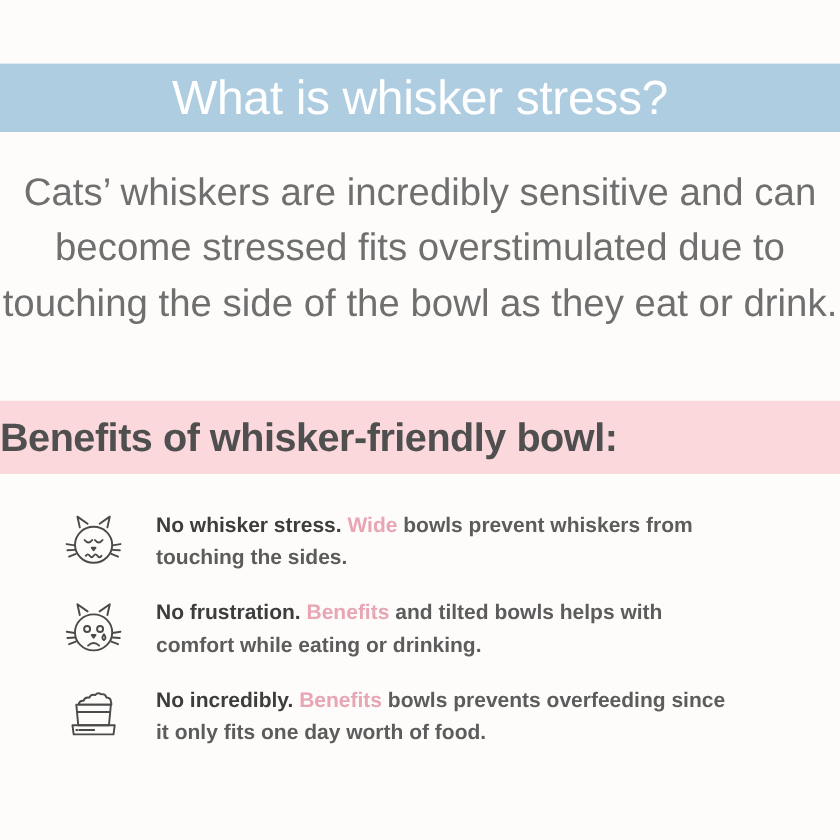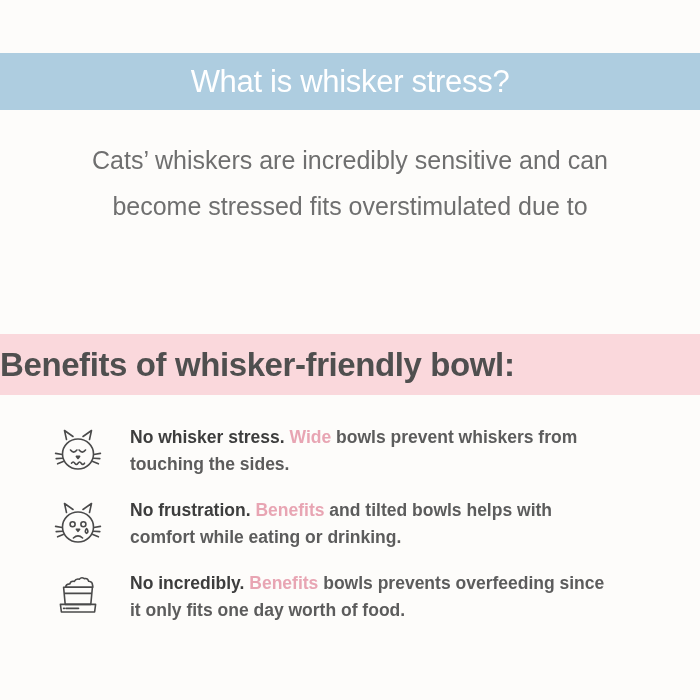--- a/index.html
+++ b/index.html
@@ -22,36 +22,36 @@
     top: 53px;
     width: 700px;
     height: 57px;
     background: #aecde0;
     display: flex;
     align-items: center;
     justify-content: center;
   }
   .banner-blue .banner-title {
     color: #ffffff;
-    font-size: 31px;
+    font-size: 40px;
     font-weight: 400;
     letter-spacing: -0.3px;
     line-height: 1;
     white-space: nowrap;
   }
 
   
   .intro {
     position: absolute;
     left: 0;
     top: 137px;
     width: 700px;
     text-align: center;
     color: #6f6f6f;
-    font-size: 25px;
+    font-size: 32px;
     line-height: 46px;
     font-weight: 400;
   }
   .intro div { white-space: nowrap; }
 
   
   .banner-pink {
     position: absolute;
     left: 0;
     top: 334px;
@@ -116,20 +116,21 @@
 </head>
 <body>
 
 <div class="banner-blue">
   <div class="banner-title">What is whisker stress?</div>
 </div>
 
 <div class="intro">
   <div>Cats’ whiskers are incredibly sensitive and can</div>
   <div>become stressed fits overstimulated due to</div>
+  <div>touching the side of the bowl as they eat or drink.</div>
 </div>
 
 <div class="banner-pink">
   <div class="banner-title">Benefits of whisker-friendly bowl:</div>
 </div>
 
 <div class="benefits">
 
   <div class="benefit-row">
     <div class="benefit-icon">

